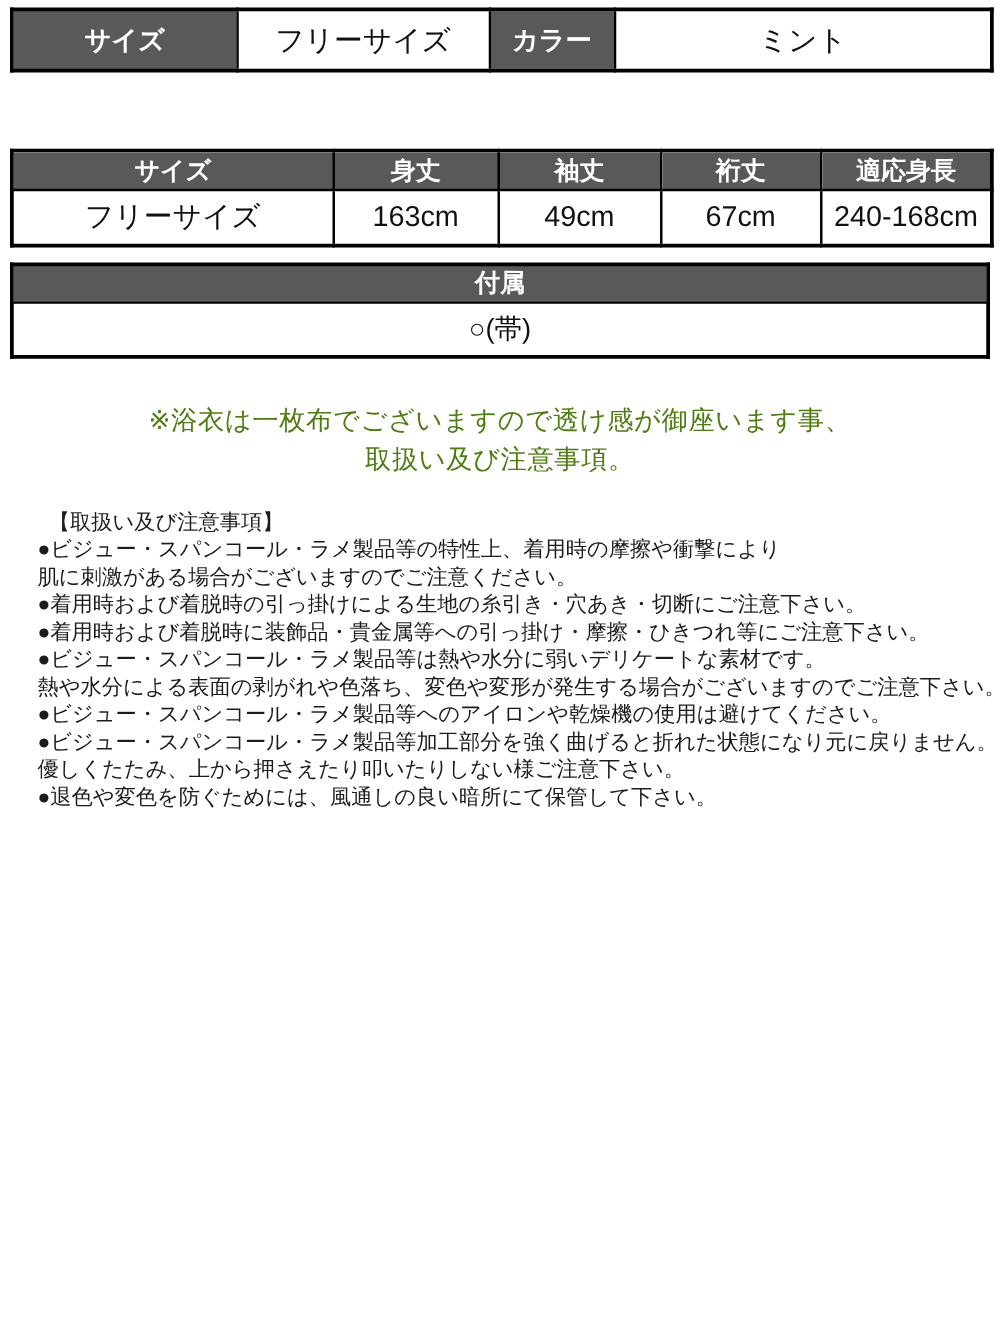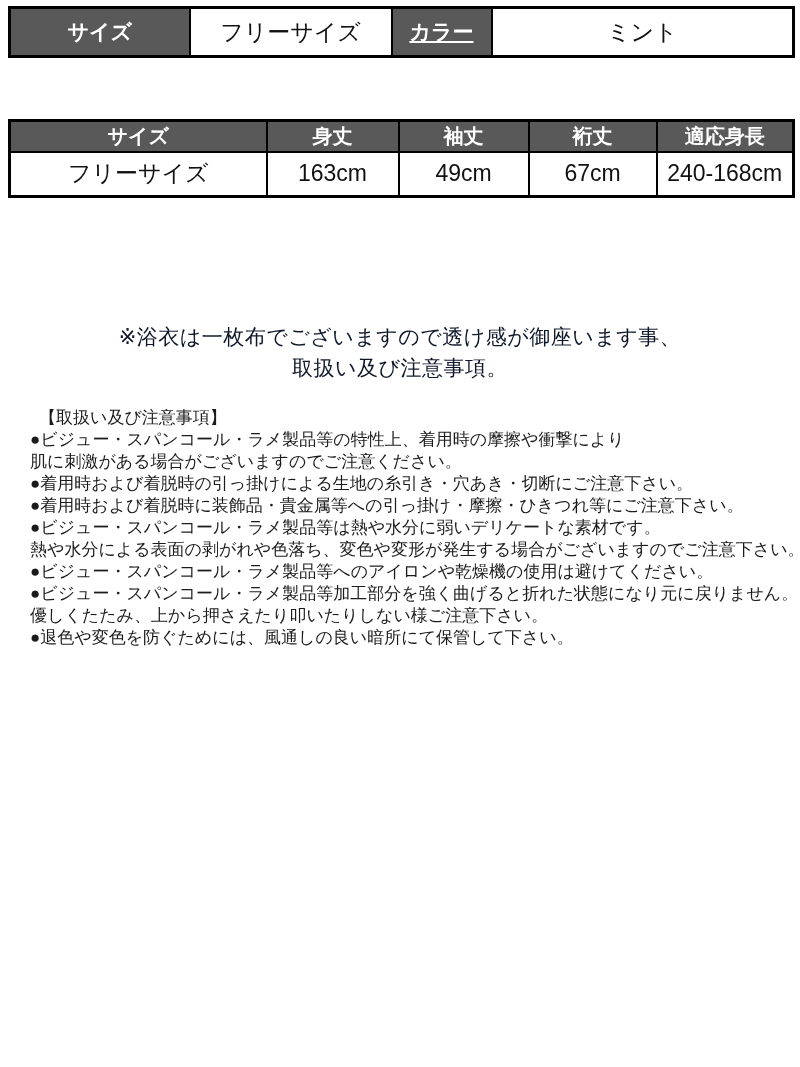--- a/index.html
+++ b/index.html
@@ -35,42 +35,42 @@
   }
   table.spec td {
     background:#ffffff;
     color:#111111;
     font-size:23px;
   }
   #table-info { top:6px; }
   #table-info tr.r1 th, #table-info tr.r1 td { height:49px; }
   #table-info tr.r2 th, #table-info tr.r2 td { height:46px; }
   
-  #table-info th.th-raise { position:relative;text-decoration:underline; }
+  #table-info th.th-raise { position:relative; }
   #table-info th.th-raise::before {
     content:"";
     position:absolute;
     left:-2px; right:-2px; top:-9px;
     height:10px;
     background:#595959;
   }
   #table-meas { top:119px; }
   #table-meas tr.r1 th { height:31px; font-size:20px; }
   #table-meas tr.r2 td { height:45px; }
   #table-acc { top:210px; }
   #table-acc tr.r1 th { height:30px; font-size:20px; }
   #table-acc tr.r2 td { height:44px; font-size:22px; }
   .notice {
     position:absolute;
     top:321px; left:0;
     width:800px;
     text-align:center;
     font-size:21px;
     line-height:31px;
-    color:#0f172a;
+    color:#4d7c0f;
     letter-spacing:0.5px;
   }
   .care {
     position:absolute;
     top:407px; left:30px;
     font-size:17px;
     line-height:22px;
     color:#1b1b1b;
     white-space:nowrap;
   }
@@ -117,20 +117,30 @@
     <tr class="r2">
       <td>フリーサイズ</td>
       <td>163cm</td>
       <td>49cm</td>
       <td>67cm</td>
       <td>240-168cm</td>
     </tr>
   </tbody>
     </table>
 
+  <table class="spec" id="table-acc">
+    <tbody>
+        <tr class="r1">
+      <th>付属</th>
+    </tr>
+    <tr class="r2">
+      <td>○(帯)</td>
+    </tr>
+  </tbody>
+    </table>
 
   <div class="notice">
     <div>※浴衣は一枚布でございますので透け感が御座います事、</div>
     <div>取扱い及び注意事項。</div>
   </div>
 
   <div class="care">
     <div class="care-title">【取扱い及び注意事項】</div>
     <div>●ビジュー・スパンコール・ラメ製品等の特性上、着用時の摩擦や衝撃により</div>
     <div>肌に刺激がある場合がございますのでご注意ください。</div>

